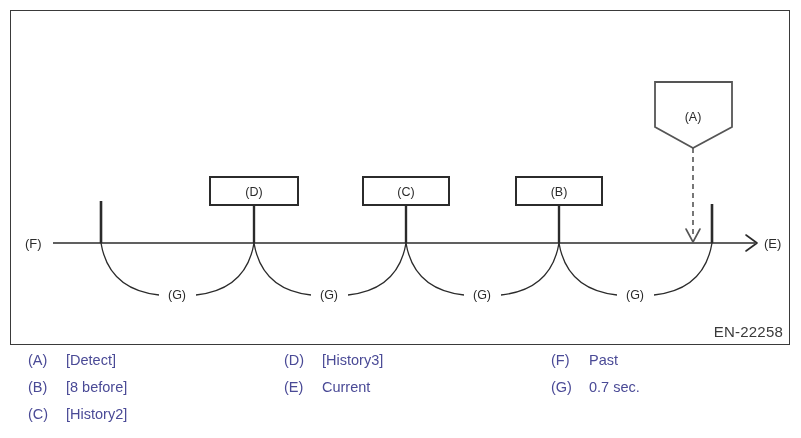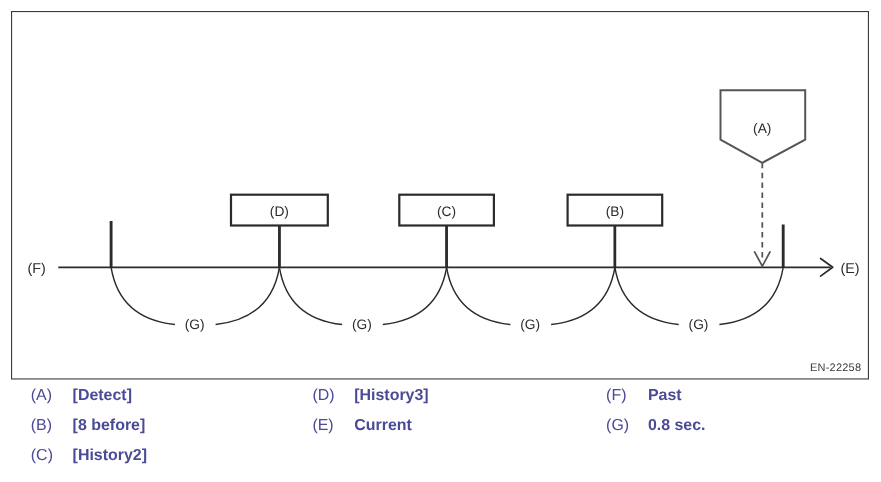--- a/index.html
+++ b/index.html
@@ -33,21 +33,21 @@
   }
   .figure-svg {
     position: absolute;
     left: 0;
     top: 0;
   }
   .fig-id {
     position: absolute;
     right: 6px;
     bottom: 4px;
-    font-size: 10px;
+    font-size: 15px;
     color: #3a3a3a;
     letter-spacing: 0.2px;
     margin-left: 36px;
   }
   .legend {
     position: absolute;
     left: 0;
     top: 352px;
     width: 801px;
     height: 86px;
@@ -67,21 +67,20 @@
     font-size: 14.5px;
   }
   .legend-key {
     width: 38px;
     flex: 0 0 38px;
     color: #4a4a96;
   }
   .legend-val {
     color: #4a4a96;
     white-space: nowrap;
-    font-weight: bold;
   }
   svg text {
     font-family: "Liberation Sans", sans-serif;
   }
 </style>
 </head>
 <body>
 
 <div id="page">
 
@@ -186,19 +185,19 @@
       </div>
     </div>
 
     <div class="legend-col c3">
       <div class="legend-row">
         <span class="legend-key">(F)</span>
         <span class="legend-val">Past</span>
       </div>
       <div class="legend-row">
         <span class="legend-key">(G)</span>
-        <span class="legend-val">0.8 sec.</span>
+        <span class="legend-val">0.7 sec.</span>
       </div>
     </div>
 
   </div>
 
 </div>
 
 </body></html>

